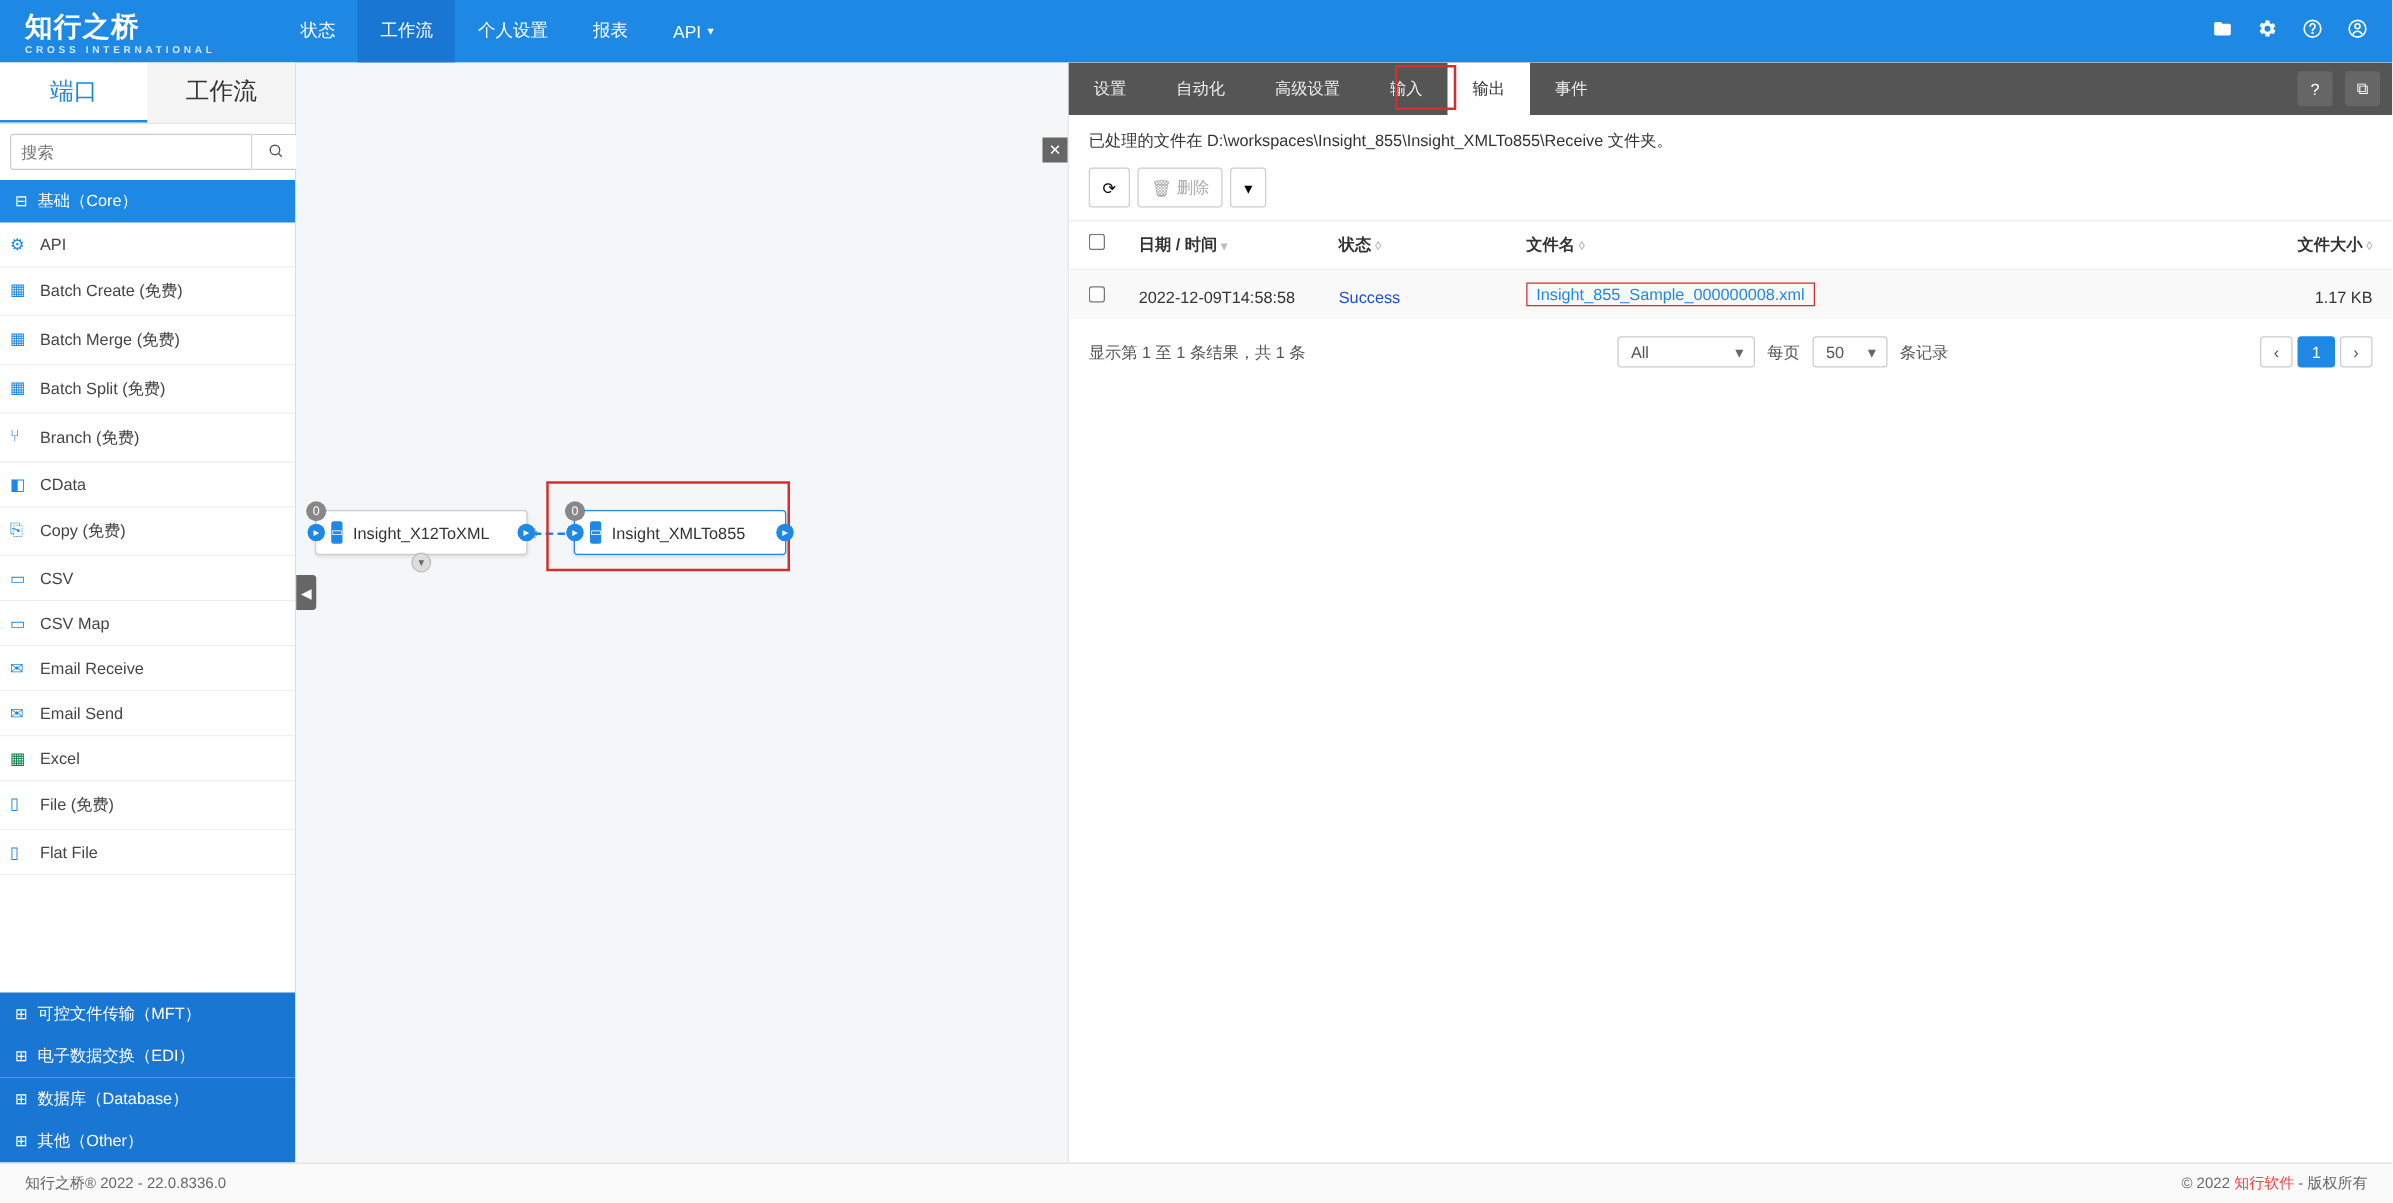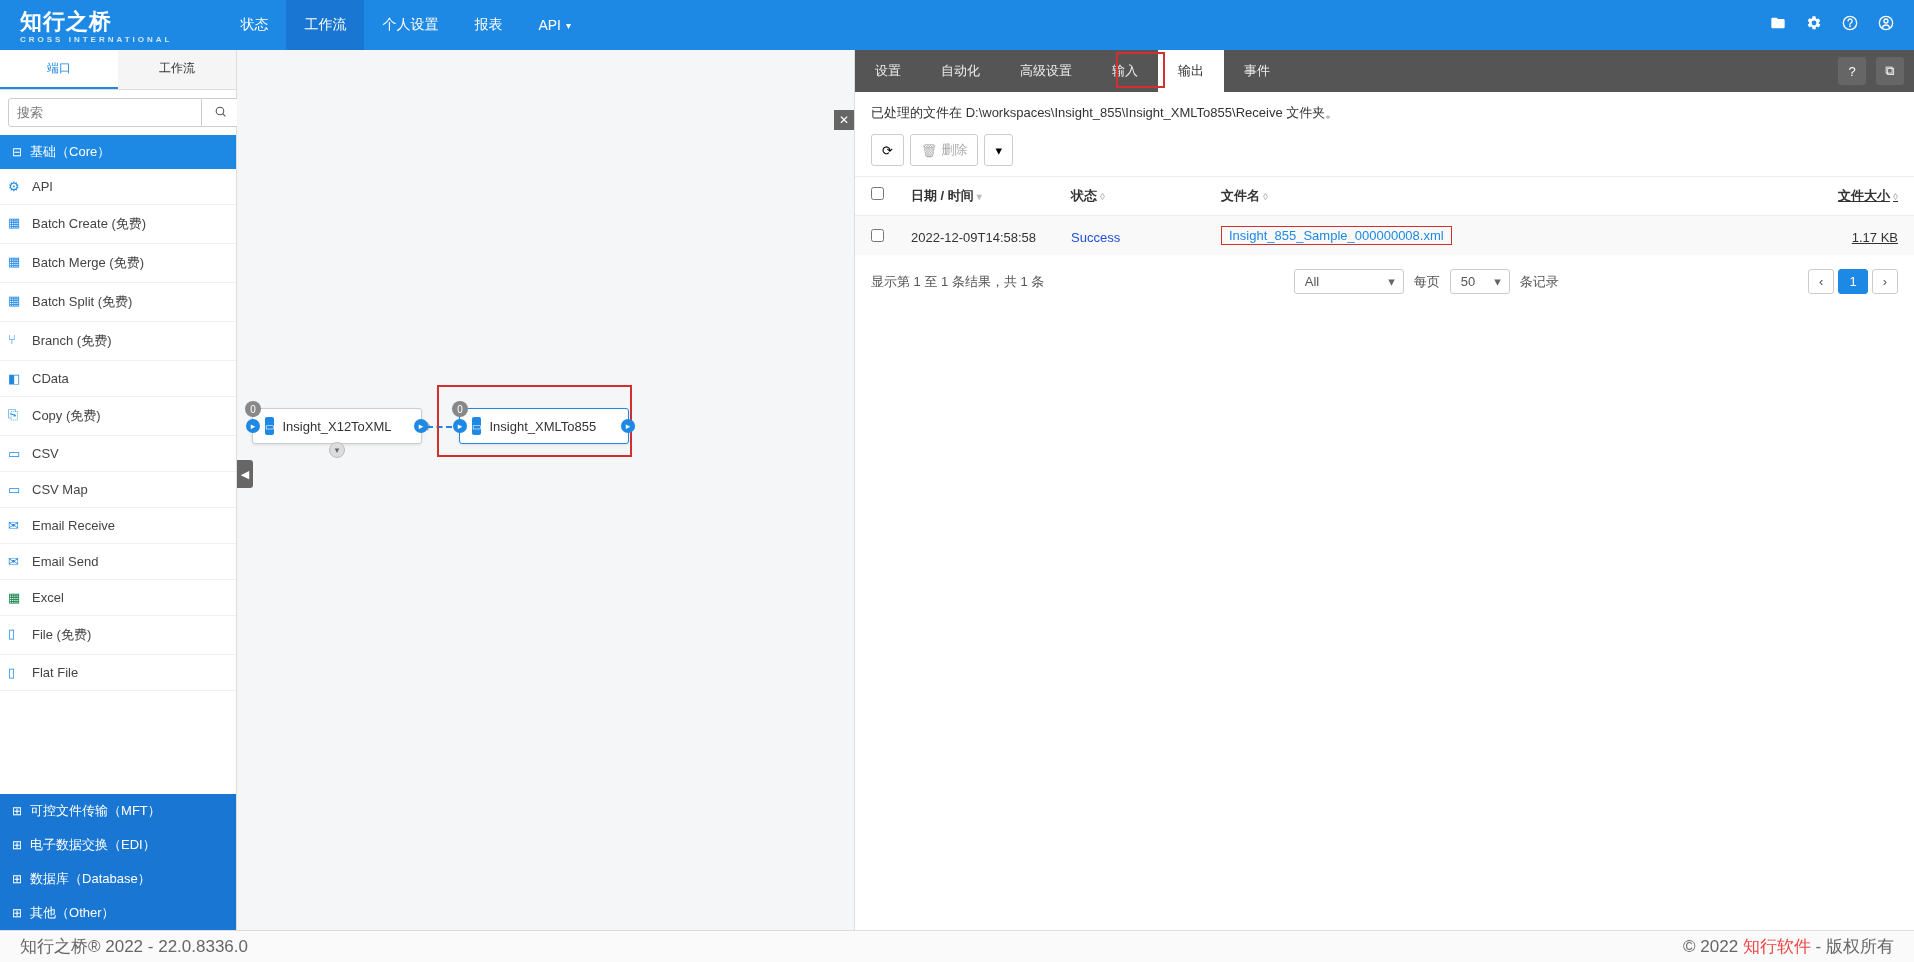--- a/index.html
+++ b/index.html
@@ -16,21 +16,21 @@
 .nav-item .caret-down { margin-left: 5px; font-size: 10px; }
 .topbar-right { position: absolute; right: 20px; display: flex; gap: 20px; align-items: center; }
 .topbar-icon { color: #fff; cursor: pointer; font-size: 16px; }
 
 
 .main { flex: 1; display: flex; overflow: hidden; position: relative; }
 
 
 .sidebar { width: 237px; border-right: 1px solid #ddd; display: flex; flex-direction: column; background: #fff; }
 .sidebar-tabs { display: flex; border-bottom: 1px solid #ddd; }
-.sidebar-tab { flex: 1; text-align: center; padding: 10px 0; cursor: pointer; font-size: 12px; }
+.sidebar-tab { flex: 1; text-align: center; padding: 10px 0; cursor: pointer; font-size: 19px; }
 .sidebar-tab.active { border-bottom: 2px solid #1e88e5; color: #1e88e5; background: #fff; }
 .sidebar-tab:not(.active) { background: #f5f5f5; }
 .search-row { display: flex; padding: 8px; gap: 0; }
 .search-input { flex: 1; border: 1px solid #ccc; border-radius: 3px 0 0 3px; padding: 6px 8px; font-size: 13px; }
 .search-btn { border: 1px solid #ccc; border-left: none; border-radius: 0 3px 3px 0; background: #fff; padding: 0 12px; cursor: pointer; }
 
 .section-header { background: #1e88e5; color: #fff; padding: 8px 12px; display: flex; align-items: center; cursor: pointer; font-size: 13px; }
 .section-header.dark { background: #1976d2; }
 .section-header .sq { margin-right: 8px; font-size: 12px; }
 .section-list { flex: 1; overflow-y: auto; }
@@ -72,37 +72,37 @@
 .tbtn.disabled { color: #aaa; cursor: not-allowed; }
 
 .table { width: 100%; }
 .thead { display: flex; border-top: 1px solid #eee; border-bottom: 1px solid #eee; padding: 10px 16px; font-size: 13px; font-weight: bold; color: #333; }
 .trow { display: flex; padding: 10px 16px; font-size: 13px; color: #333; }
 .trow.even { background: #f9f9f9; align-items: flex-end; }
 .col-check { width: 40px; }
 .col-date { width: 160px; }
 .col-status { width: 150px; }
 .col-file { flex: 1; }
-.col-size { width: 100px; text-align: right; text-decoration: underline; }
+.col-size { width: 100px; text-align: right; }
 .sort-handle { color: #bbb; font-size: 10px; margin-left: 3px; }
 .status-success { color: #1d4ed8; }
 .file-link { color: #1e88e5; cursor: pointer; }
 .file-hl { border: 1px solid #d32f2f; padding: 1px 7px; display: inline-block; }
 
 .table-footer { display: flex; align-items: center; padding: 14px 16px; font-size: 13px; color: #555; gap: 20px; }
 .tf-left { flex: 0 0 auto; }
 .tf-center { flex: 1; display: flex; align-items: center; gap: 10px; justify-content: center; }
 .select-box { border: 1px solid #ccc; padding: 4px 26px 4px 10px; border-radius: 3px; background: #fff; cursor: pointer; position: relative; font-size: 13px; }
 .select-box::after { content: "▾"; position: absolute; right: 8px; color: #666; }
 .pager { display: flex; gap: 4px; }
 .pbtn { border: 1px solid #ccc; padding: 4px 10px; border-radius: 3px; background: #fff; cursor: pointer; }
 .pbtn.active { background: #1e88e5; color: #fff; border-color: #1e88e5; }
 
 
-.footer { height: 32px; border-top: 1px solid #ddd; display: flex; align-items: center; justify-content: space-between; padding: 0 20px; font-size: 17px; color: #666; background: #fafafa; }
+.footer { height: 32px; border-top: 1px solid #ddd; display: flex; align-items: center; justify-content: space-between; padding: 0 20px; font-size: 12px; color: #666; background: #fafafa; }
 .footer a { color: #ef4444; text-decoration: none; }
 
 input[type=checkbox] { cursor: pointer; }
 </style>
 </head>
 <body>
 
 <div class="app">
 
   <div class="topbar">

